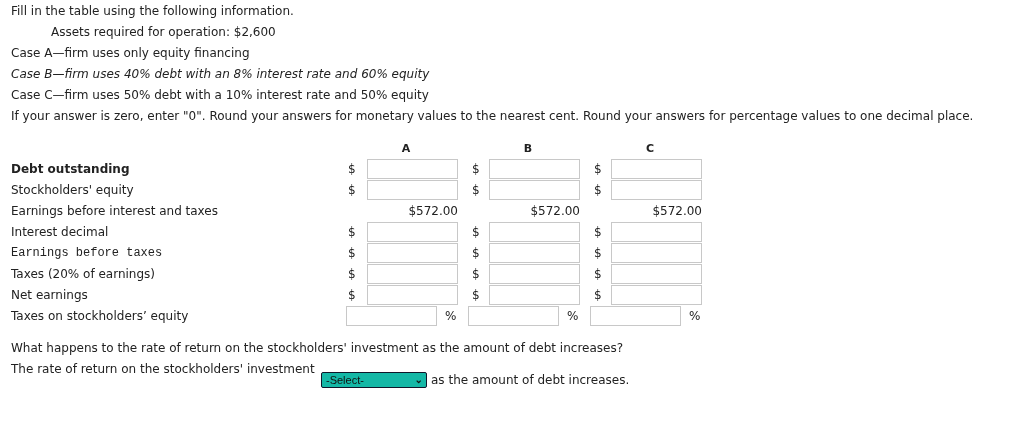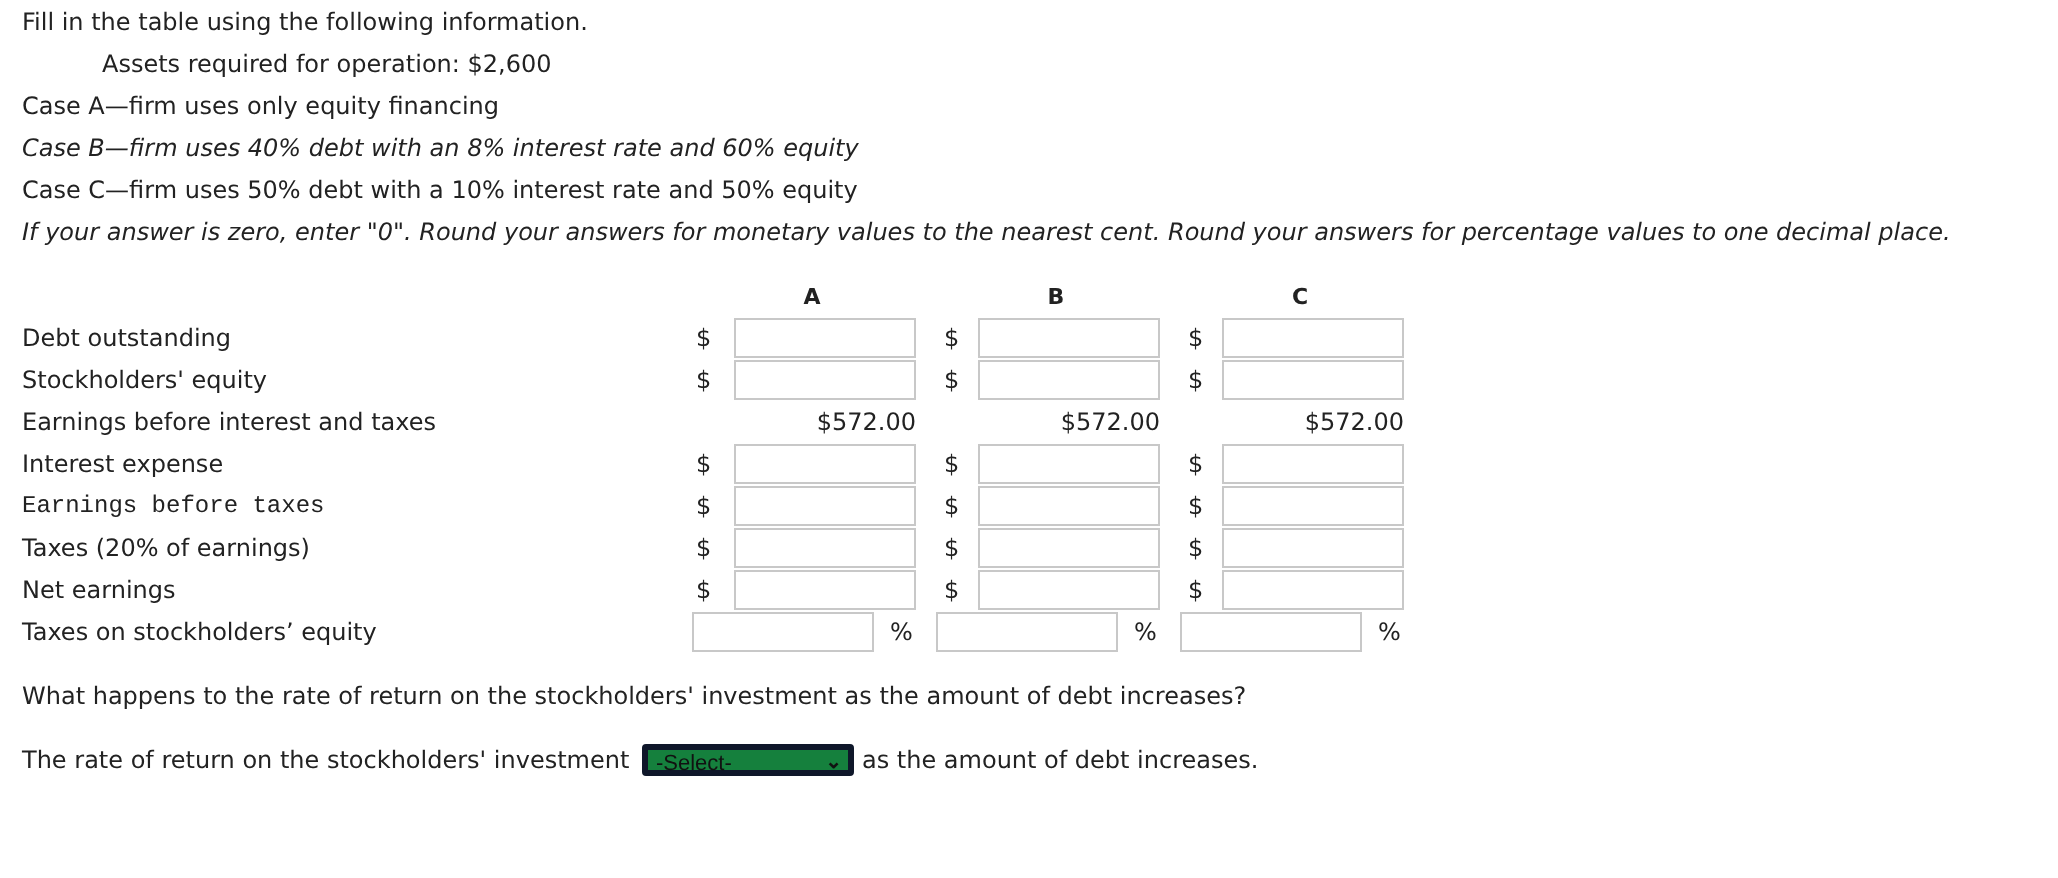--- a/index.html
+++ b/index.html
@@ -19,46 +19,46 @@
       border: 1px solid #c8c8c8; background: #fff;
       padding: 0 3px; font-size: 12px;
       font-family: "DejaVu Sans", "Liberation Sans", sans-serif;
       outline: none;
     }
     .static { width: 91px; text-align: right; }
     .pct { font-size: 12px; }
     .sel {
       position: absolute; box-sizing: border-box;
       left: 321px; top: 372px; width: 106px; height: 16px;
-      border: 3px solid #0f172a; border-radius: 2px; background: #15803d;
+      border: 1px solid #0f172a; border-radius: 2px; background: #14b8a6;
       font-family: "Liberation Sans", sans-serif; font-size: 11px;
       padding: 0 0 0 4px; line-height: 14px; color: #111;
     }
     .sel .chev {
       position: absolute; right: 3px; top: 0px; font-size: 10px; font-weight: bold;
     }
   </style>
 </head>
 <body>
 
 <div class="abs line" style="top:4px;">Fill in the table using the following information.</div>
 <div class="abs line" style="top:25px;margin-left:40px;">Assets required for operation: $2,600</div>
 <div class="abs line" style="top:46px;">Case A—firm uses only equity financing</div>
 <div class="abs line" style="top:67px;font-style:italic;">Case B—firm uses 40% debt with an 8% interest rate and 60% equity</div>
 <div class="abs line" style="top:88px;">Case C—firm uses 50% debt with a 10% interest rate and 50% equity</div>
-<div class="abs line" style="top:109px;font-style:italic;">If your answer is zero, enter "0". Round your answers for monetary values to the nearest cent. Round your answers for percentage values to one decimal place.</div>
+<div class="abs line" style="top:109px;">If your answer is zero, enter "0". Round your answers for monetary values to the nearest cent. Round your answers for percentage values to one decimal place.</div>
 
 <div class="abs colhead" style="left:361px; top:142px;">A</div>
 <div class="abs colhead" style="left:483px; top:142px;">B</div>
 <div class="abs colhead" style="left:605px; top:142px;">C</div>
 
-<div class="abs label" style="top:162px;">Debt outstanding</div>
+<div class="abs label" style="top:162px;font-weight:bold;">Debt outstanding</div>
 <div class="abs label" style="top:183px;">Stockholders' equity</div>
 <div class="abs label" style="top:204px;">Earnings before interest and taxes</div>
-<div class="abs label" style="top:225px;">Interest expense</div>
+<div class="abs label" style="top:225px;">Interest decimal</div>
 <div class="abs label" style="top:246px;font-family:Liberation Mono, monospace;">Earnings before taxes</div>
 <div class="abs label" style="top:267px;">Taxes (20% of earnings)</div>
 <div class="abs label" style="top:288px;">Net earnings</div>
 <div class="abs label" style="top:309px;">Taxes on stockholders’ equity</div>
 
 <div class="abs dollar" style="left:348px; top:162px;">$</div>
 <input class="inp" style="left: 367px; top: 159px;" value="">
 <div class="abs dollar" style="left:472px; top:162px;">$</div>
 <input class="inp" style="left: 489px; top: 159px;" value="">
 <div class="abs dollar" style="left:594px; top:162px;">$</div>
@@ -104,18 +104,18 @@
 <input class="inp" style="left: 611px; top: 285px;" value="">
 
 <input class="inp" style="left: 346px; top: 306px;" value="">
 <div class="abs pct" style="left:445px; top:309px;">%</div>
 <input class="inp" style="left: 468px; top: 306px;" value="">
 <div class="abs pct" style="left:567px; top:309px;">%</div>
 <input class="inp" style="left: 590px; top: 306px;" value="">
 <div class="abs pct" style="left:689px; top:309px;">%</div>
 
 <div class="abs line" style="top:341px;">What happens to the rate of return on the stockholders' investment as the amount of debt increases?</div>
-<div class="abs line" style="top:373px;text-align:center;">The rate of return on the stockholders' investment</div>
+<div class="abs line" style="top:362px;text-align:center;">The rate of return on the stockholders' investment</div>
 <div class="sel">
   <span>-Select-</span>
   <span class="chev">⌄</span>
 </div>
 <div class="abs" style="left:431px; top:373px;">as the amount of debt increases.</div>
 
 </body></html>

